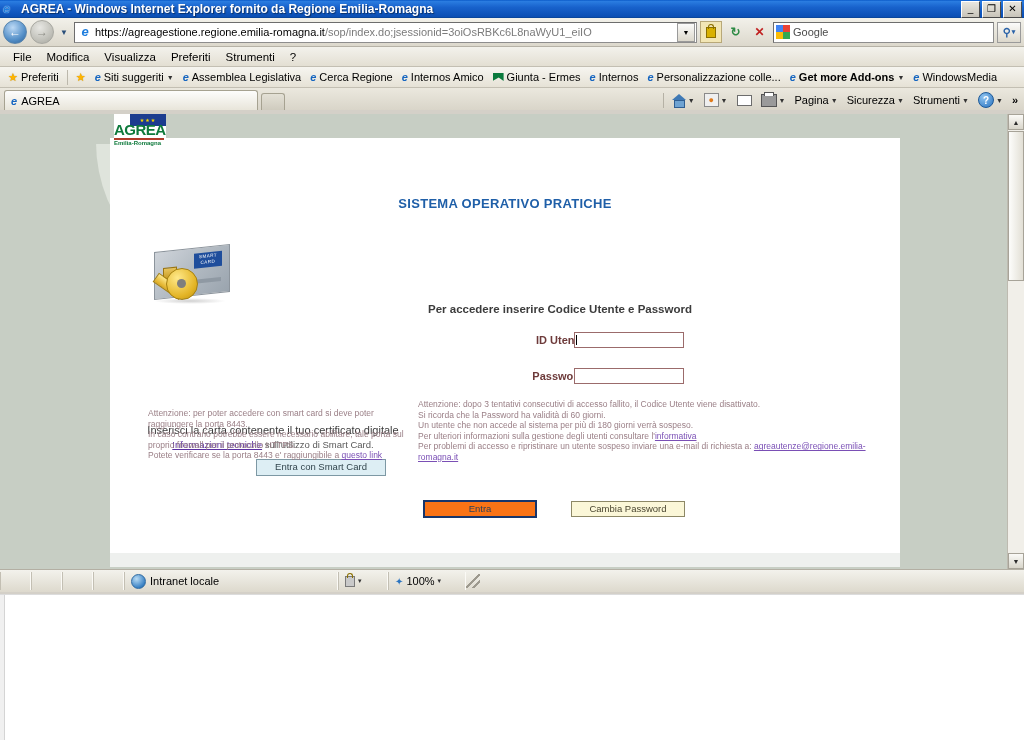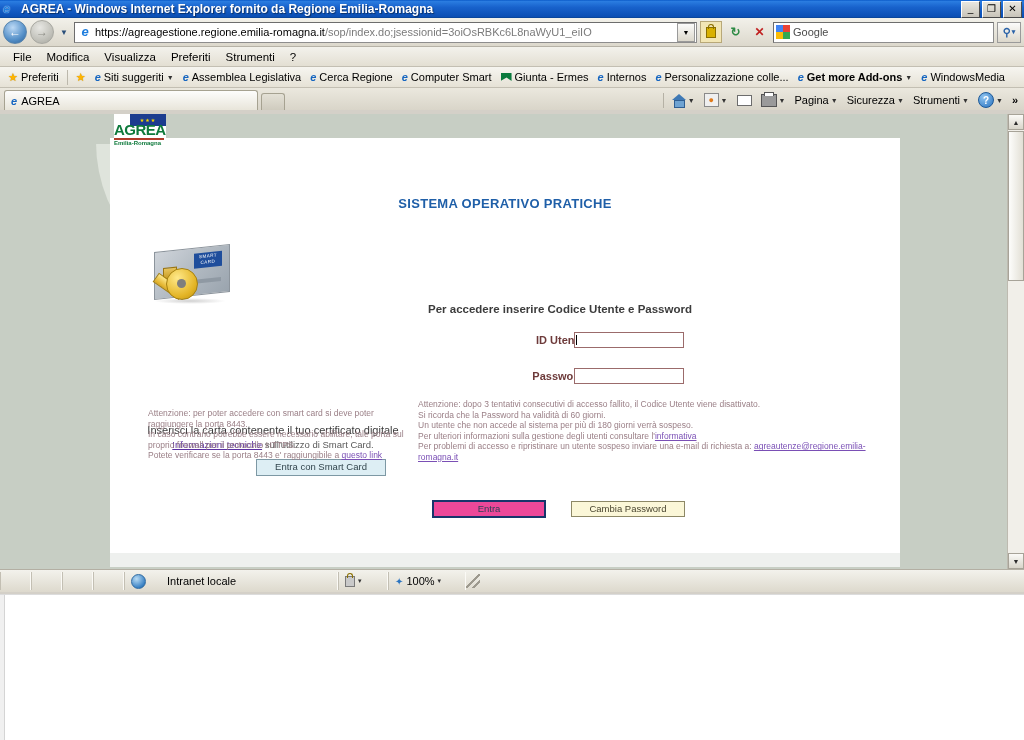--- a/index.html
+++ b/index.html
@@ -424,23 +424,23 @@
     border: 1px solid #9b6b6b; background: #ffffff;
     font-size: 11px; padding: 0 2px;
     font-family: "Liberation Sans", sans-serif;
     color: #000; box-sizing: content-box;
   }
   .caret-line {
     position: absolute; left: 466px; top: 197px;
     width: 1px; height: 10px; background: #000;
   }
   .btn-entra {
-    position: absolute; left: 322px; top: 362px;
+    position: absolute; left: 313px; top: 362px;
     width: 110px; height: 14px;
-    background: #ec4899; border: 2px solid #17356b;
+    background: #f97316; border: 2px solid #17356b;
     font-size: 9.5px; color: #2e3f55; text-align: center;
     line-height: 13px;
   }
   .btn-cambia {
     position: absolute; left: 461px; top: 363px;
     width: 112px; height: 14px;
     background: #fbf7d8; border: 1px solid #8d8866;
     font-size: 9.5px; color: #4a4630; text-align: center;
     line-height: 13px;
   }
@@ -504,21 +504,21 @@
     display: flex; align-items: center;
     font-size: 11px;
   }
   .st-cell {
     height: 18px; display: flex; align-items: center;
     border-left: 1px solid #c3bfb3; border-right: 1px solid #fbfaf6;
     padding: 0 6px;
   }
   .st-main { flex: 1; padding-left: 4px; }
   .st-small { width: 17px; }
-  .st-zone { width: 200px; gap: 21px; }
+  .st-zone { width: 200px; gap: 4px; }
   .globe {
     width: 13px; height: 13px; border-radius: 50%;
     background: radial-gradient(circle at 35% 30%, #b8dcf5, #3b82c4 70%, #1d5c96);
     border: 1px solid #2f6ba2;
   }
   .st-sec { width: 36px; gap: 3px; }
   .st-zoom { width: 64px; gap: 3px; }
   .zoom-star { color: #2b74c0; font-size: 10px; }
   .grip {
     width: 14px; height: 14px;
@@ -610,21 +610,21 @@
     <div class="fav-item">
       <span class="e-ico">e</span>
       <span>Assemblea Legislativa</span>
     </div>
     <div class="fav-item">
       <span class="e-ico">e</span>
       <span>Cerca Regione</span>
     </div>
     <div class="fav-item">
       <span class="e-ico">e</span>
-      <span>Computer Smart</span>
+      <span>Internos Amico</span>
     </div>
     <div class="fav-item">
       <span class="flag-green"></span>
       <span>Giunta - Ermes</span>
     </div>
     <div class="fav-item">
       <span class="e-ico">e</span>
       <span>Internos</span>
     </div>
     <div class="fav-item">

